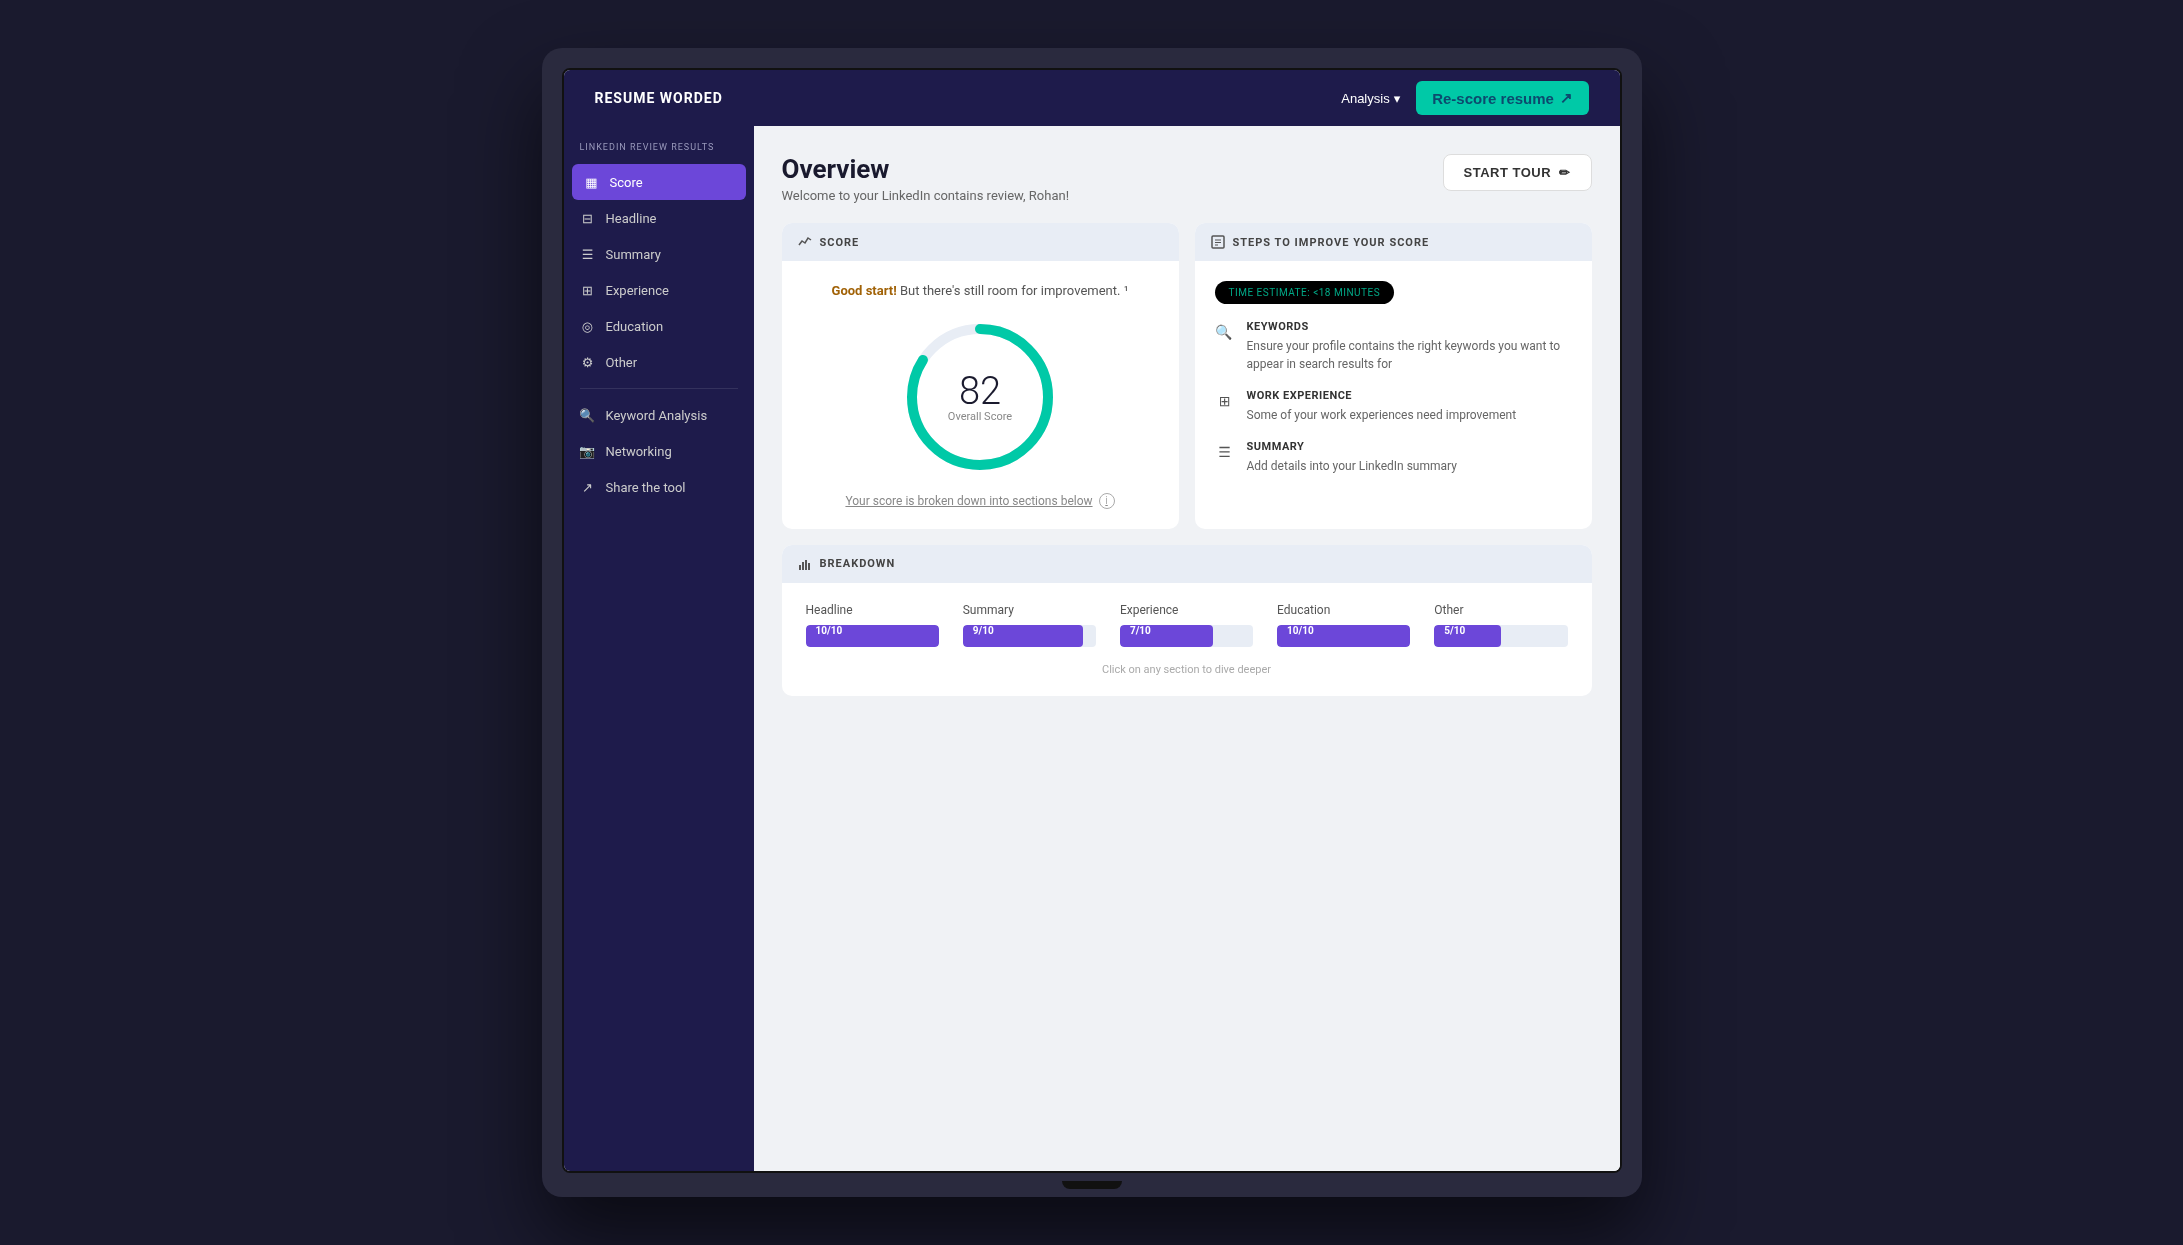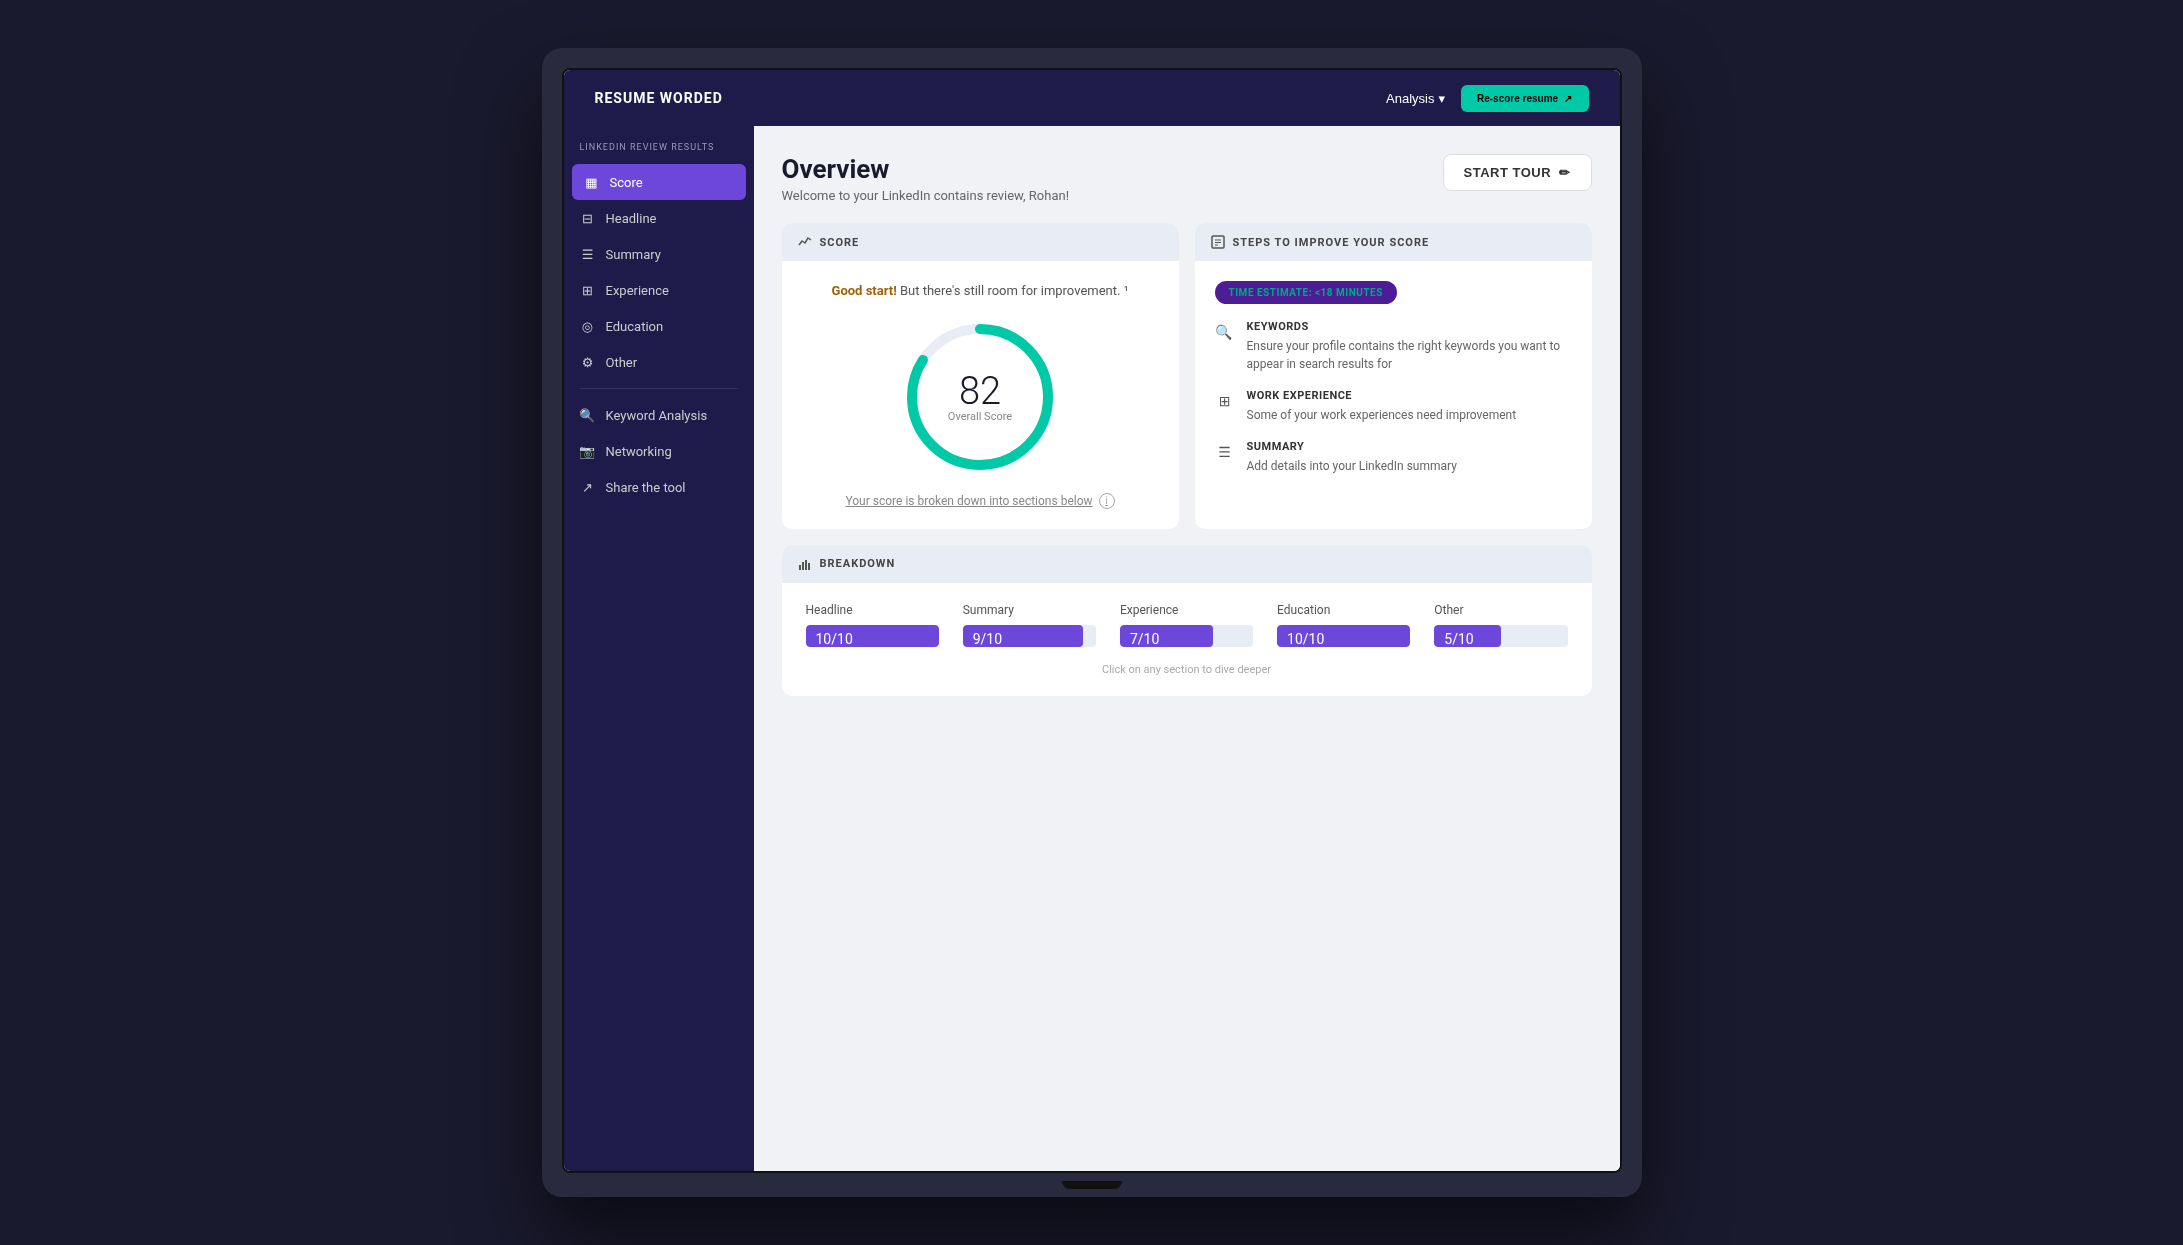--- a/index.html
+++ b/index.html
@@ -49,25 +49,25 @@
       font-size: 13px;
       display: flex;
       align-items: center;
       gap: 4px;
       cursor: pointer;
       background: none;
       border: none;
     }
     .rescore-btn {
       background: #00c9a7;
-      color: #000000;
+      color: #0c4a6e;
       border: none;
       padding: 8px 16px;
       border-radius: 6px;
-      font-size: 10px;
+      font-size: 15px;
       font-weight: 600;
       cursor: pointer;
       display: flex;
       align-items: center;
       gap: 6px;
     }
     
     .main-layout {
       display: flex;
       height: calc(100vh - 200px);
@@ -246,24 +246,24 @@
       font-size: 12px;
       color: #888;
       display: flex;
       align-items: center;
       justify-content: center;
       gap: 6px;
       text-decoration: underline;
     }
     
     .time-badge {
-      background: #4c1d95;
+      background: #000000;
       color: #00a886;
       font-size: 10px;
-      font-weight: 700;
+      font-weight: 400;
       padding: 6px 14px;
       border-radius: 20px;
       letter-spacing: 0.5px;
       display: inline-block;
       margin-bottom: 16px;
     }
     .step-item {
       display: flex;
       gap: 12px;
       margin-bottom: 16px;
@@ -318,24 +318,24 @@
     .progress-bar-container {
       background: #e8edf5;
       border-radius: 4px;
       height: 22px;
       overflow: hidden;
     }
     .progress-bar {
       height: 100%;
       border-radius: 4px;
       display: flex;
-      align-items: flex-end;
+      align-items: flex-start;
       padding-left: 10px;
-      font-size: 14px;
-      font-weight: 400;
+      font-size: 10px;
+      font-weight: 700;
       color: #fff;
     }
     .progress-purple { background: #6c47d9; }
     .breakdown-footer {
       text-align: center;
       font-size: 11px;
       color: #aaa;
       margin-top: 16px;
     }
     .laptop-chin {

